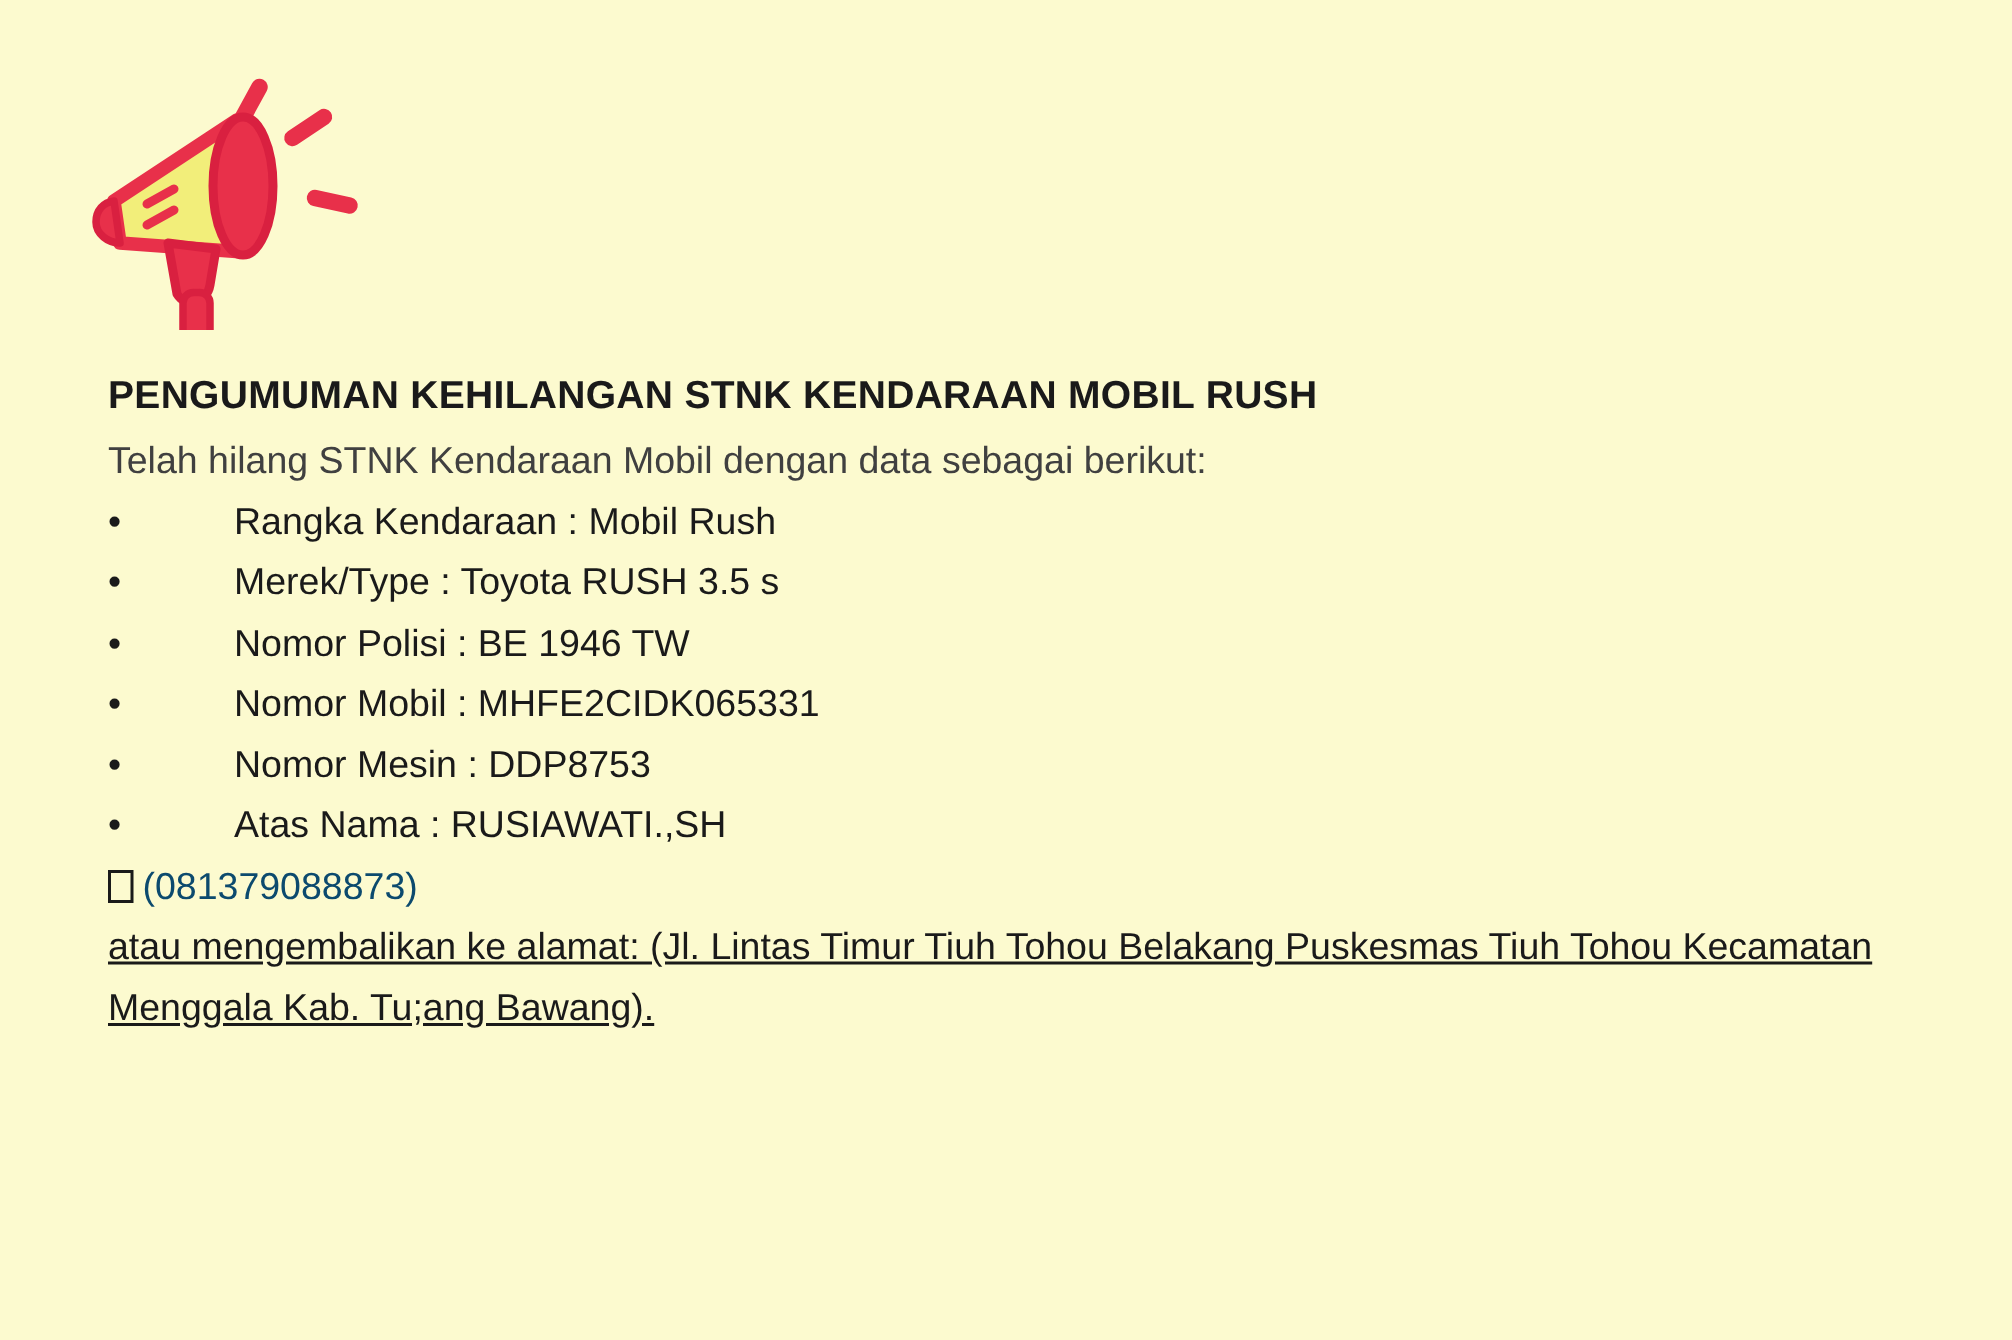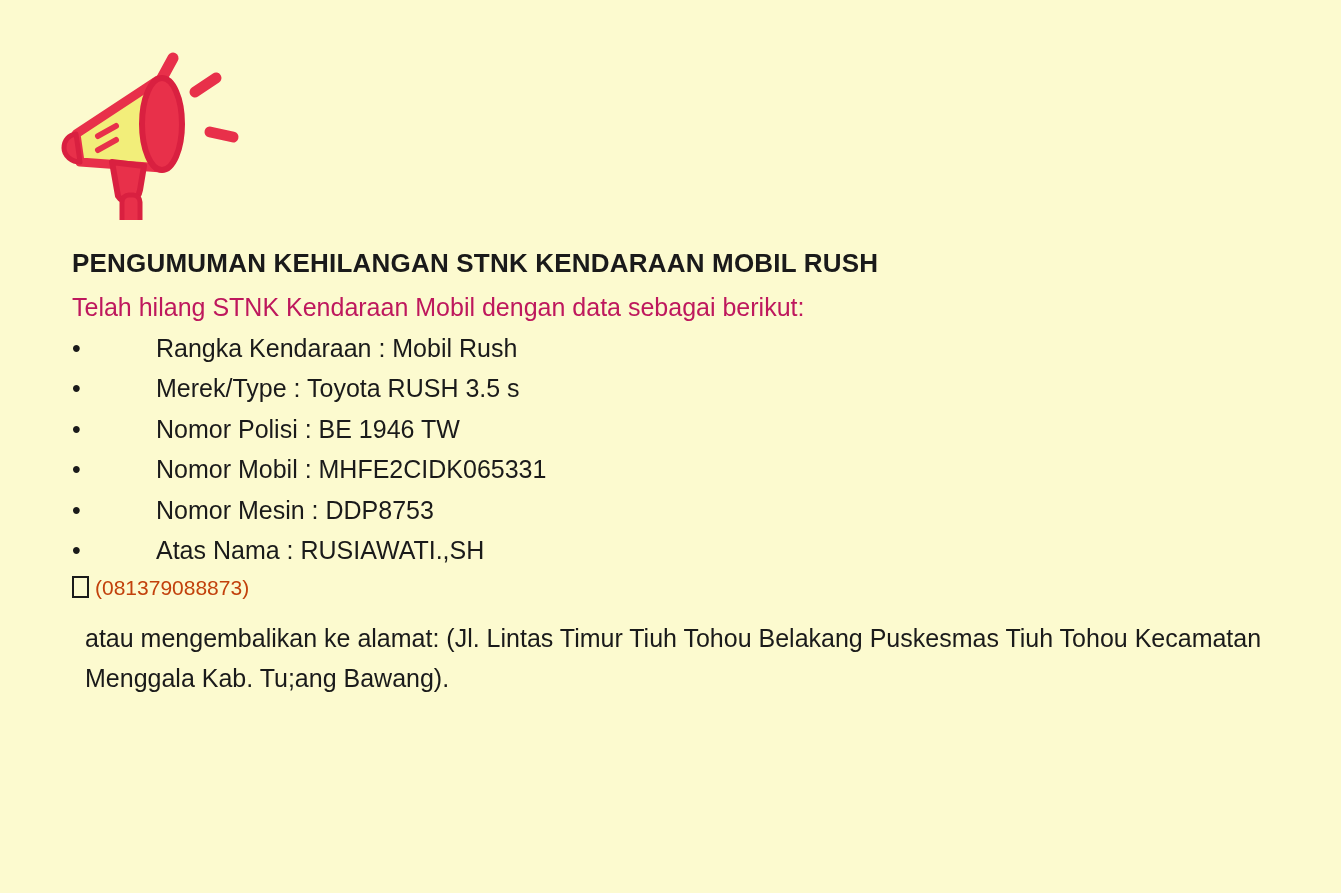--- a/index.html
+++ b/index.html
@@ -35,21 +35,21 @@
   .announcement-title {
     font-size: 26px;
     font-weight: bold;
     color: #1a1a1a;
     letter-spacing: 0.2px;
     margin: 0 0 8px 0;
     line-height: 1.2;
   }
   .intro-line {
     font-size: 25px;
-    color: #be185d;
+    color: #404040;
     line-height: 1.62;
     margin: 0;
   }
   .detail-list {
     list-style: none;
     margin: 0;
     padding: 0;
   }
   .detail-item {
     font-size: 25px;
@@ -65,40 +65,41 @@
   .detail-text {
     flex: 1 1 auto;
   }
   .para {
     font-size: 25px;
     color: #1a1a1a;
     line-height: 1.62;
     margin: 0;
   }
   .phone-line {
-    font-size: 21px;
-    color: #c2410c;
+    font-size: 25px;
+    color: #0c4a6e;
     line-height: 1.62;
     margin: 0;
   }
   .phone-glyph {
     display: inline-block;
     width: 17px;
     height: 22px;
     border: 2px solid #1a1a1a;
     vertical-align: -3px;
     margin-right: 6px;
     box-sizing: border-box;
   }
   .address-para {
     font-size: 25px;
     color: #1a1a1a;
     line-height: 1.62;
-    margin: 13px;
+    margin: 0;
     max-width: 1200px;
+    text-decoration: underline;
   }
 </style>
 </head>
 <body>
 
 <div class="page">
 
   <div class="megaphone">
     <svg width="200" height="180" viewBox="0 0 200 180" xmlns="http://www.w3.org/2000/svg">
 

